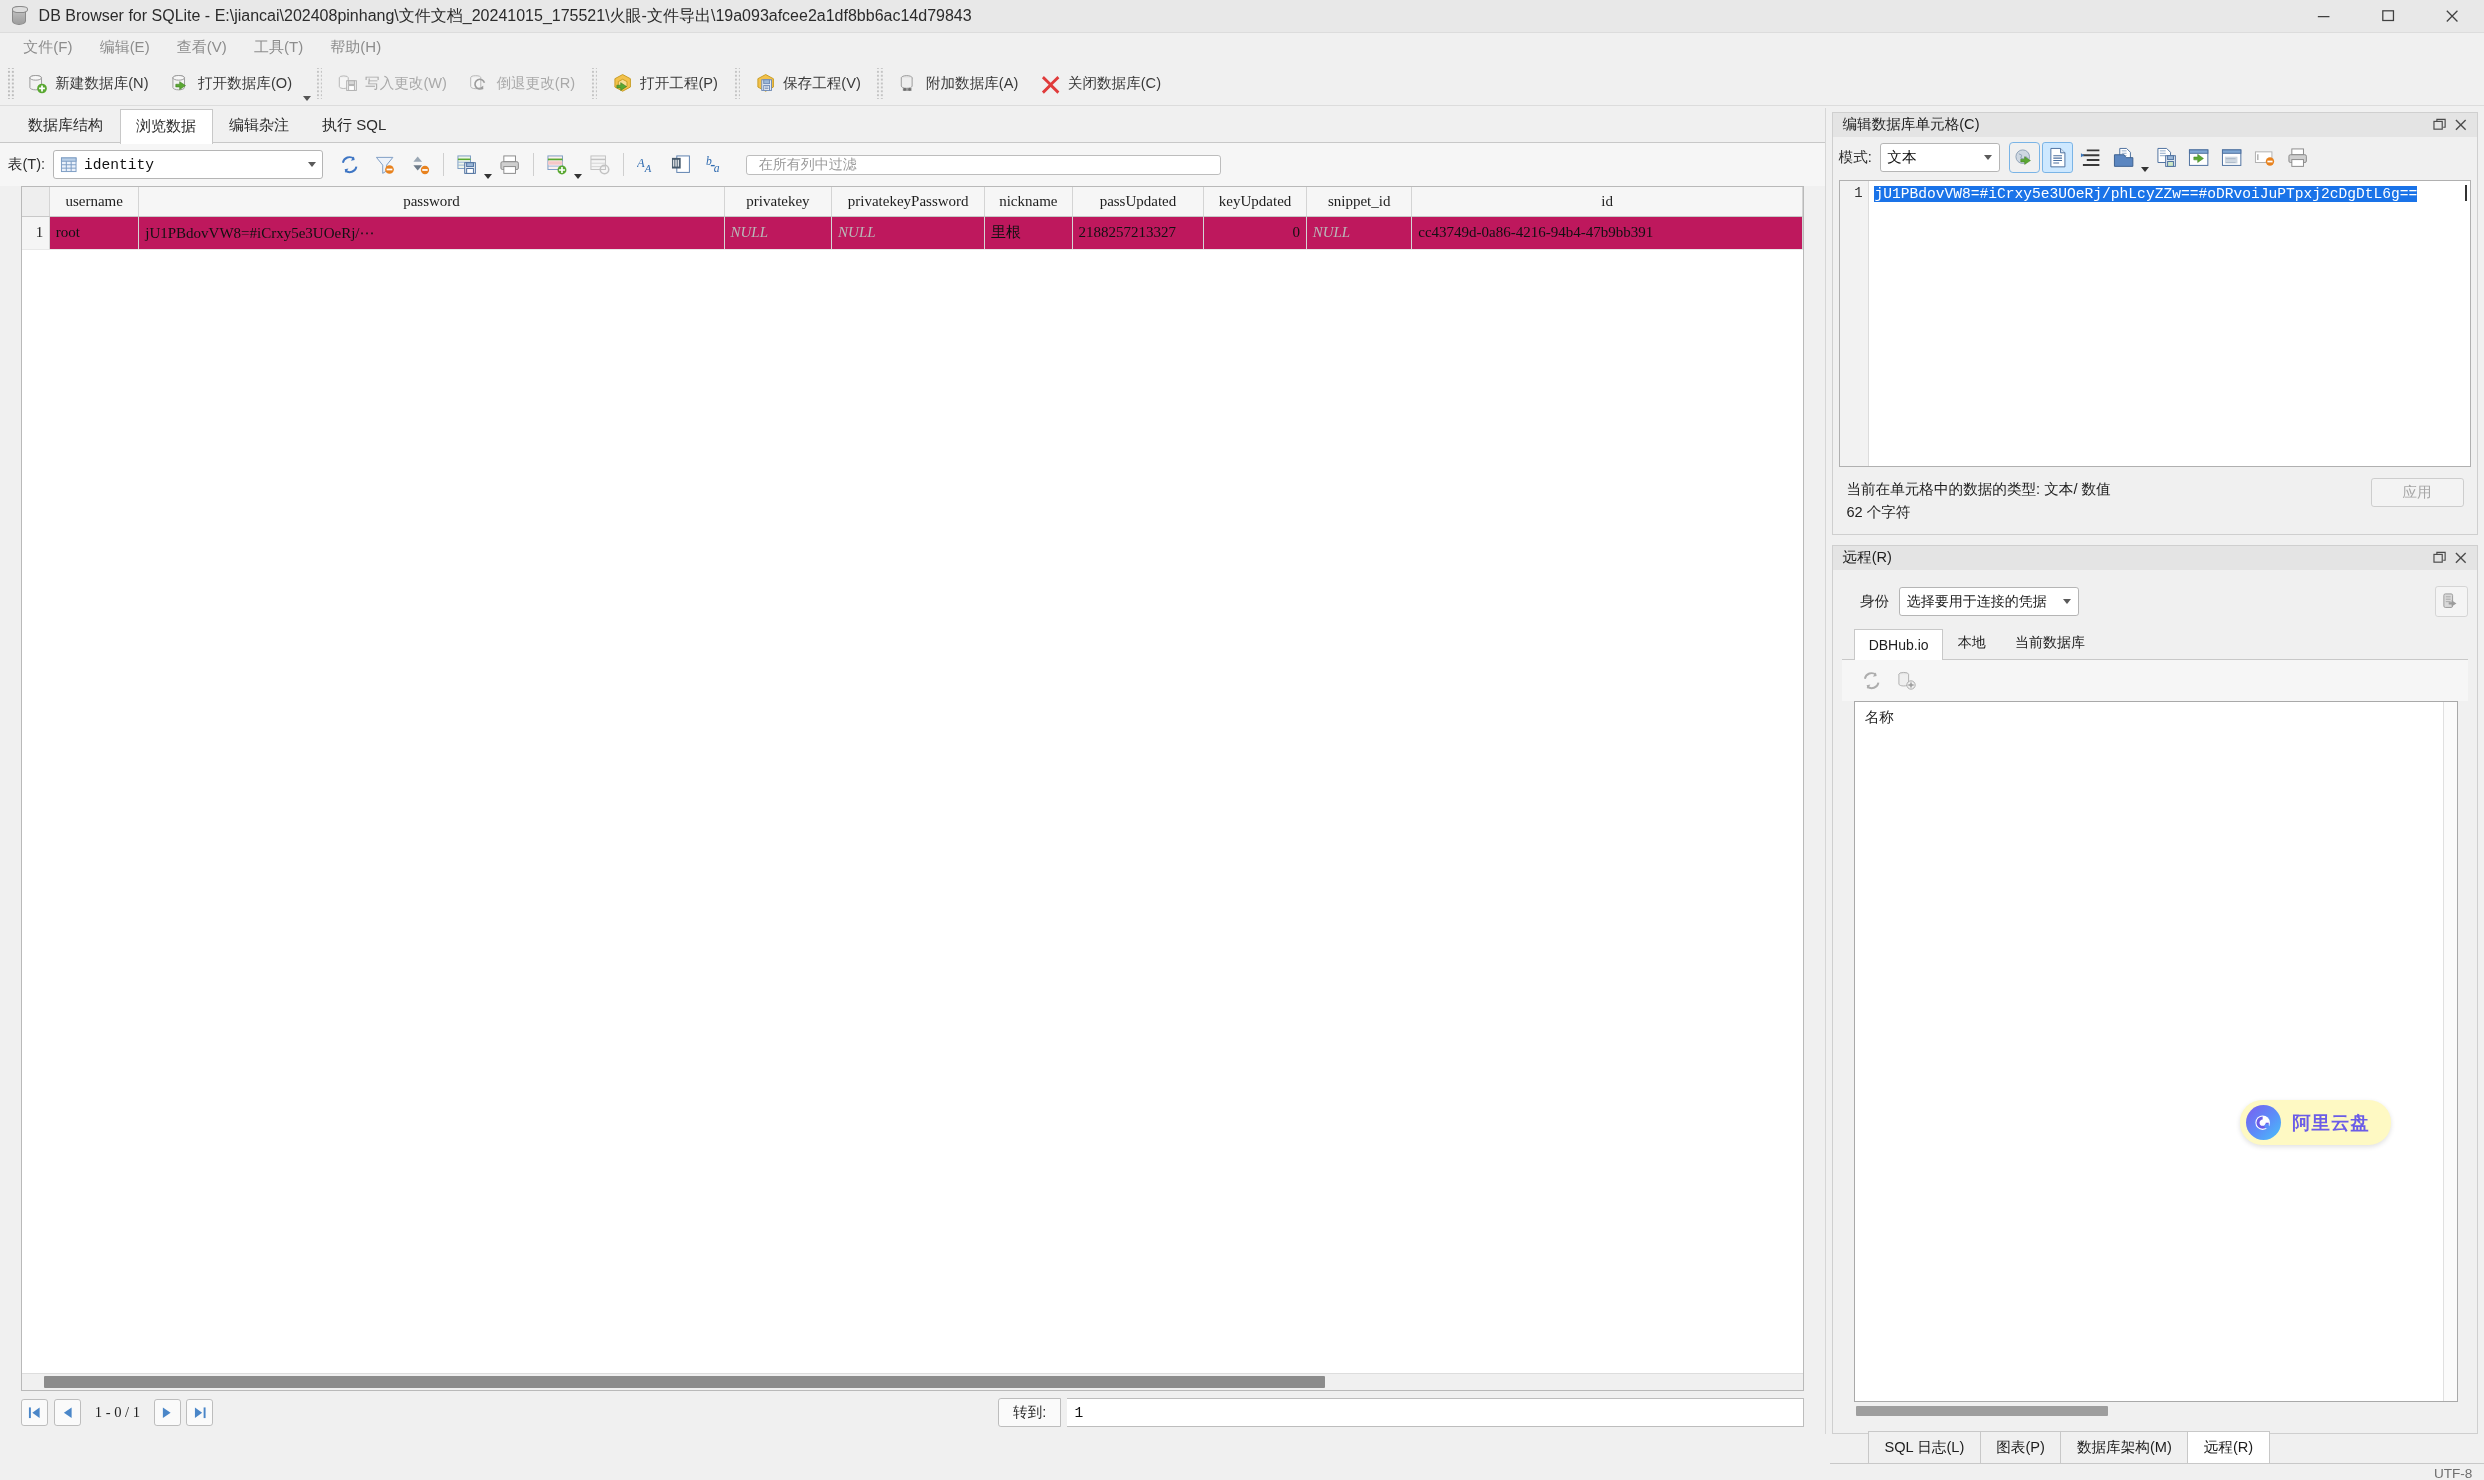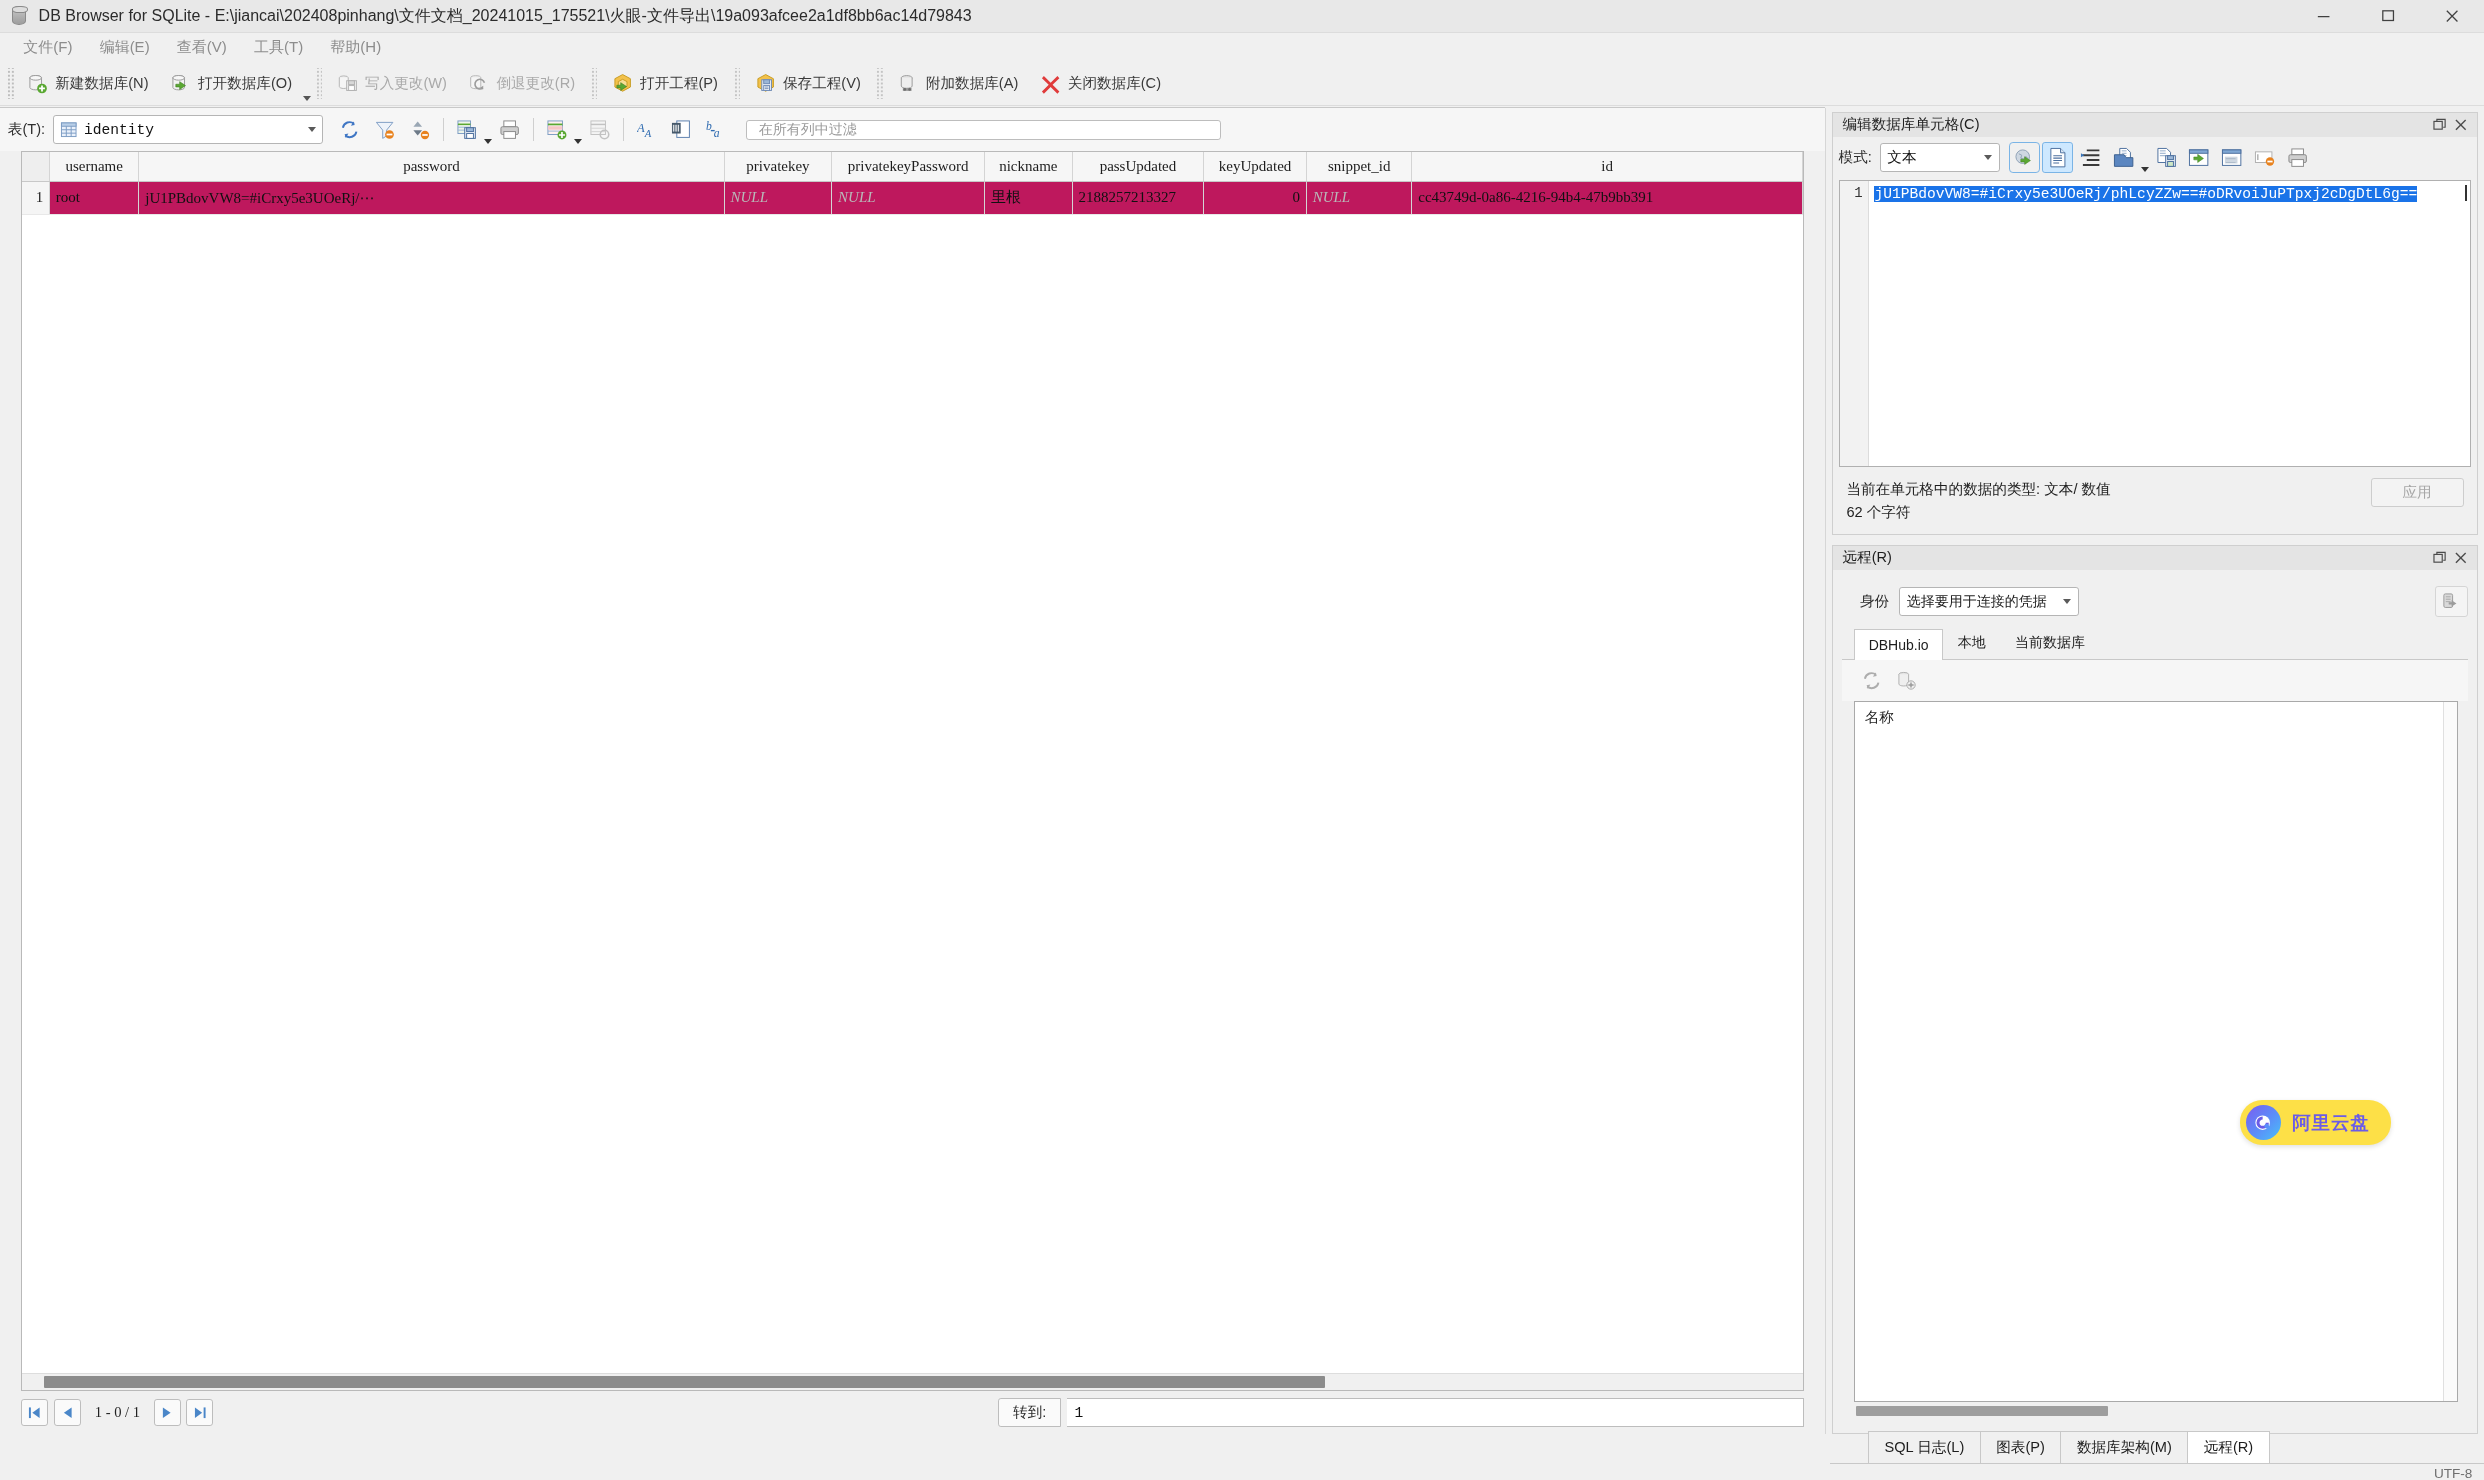--- a/index.html
+++ b/index.html
@@ -263,21 +263,21 @@
     display:flex; flex-direction:column; position:relative; overflow:hidden;
   }
   #rm-list .col-hdr { padding: 5.8px 9.7px; font-size: 14.6px; color:#1d1d1d; font-family:"Liberation Serif", serif;}
   #rm-vscroll { position:absolute; right:0; top:0; width: 13.6px; bottom: 0; background:#fbfbfb; border-left:1px solid #e0e0e0;}
   #rm-hscroll { height: 15.5px; background:#f0f0f0; margin: 1.9px 9.7px 5.8px 11.6px; position:relative; }
   #rm-hscroll .thumb { position:absolute; left:1.9px; top:1.9px; height:10.7px; width: 252px; background:#9e9e9e; border-radius:1px;}
 
   
   #aliyun {
     position:absolute; right: 93px; bottom: 336px;
-    height: 45px; padding: 0 21.3px 0 5.8px; background:#fde047;
+    height: 45px; padding: 0 21.3px 0 5.8px; background:#fef9c3;
     border-radius: 22px; display:flex; align-items:center; gap: 11.6px;
     box-shadow: 0 1.9px 5.8px rgba(0,0,0,.12);
   }
   #aliyun .logo {
     width: 35px; height: 35px; border-radius: 50%;
     background: linear-gradient(135deg,#7b5cf0 0%, #5b8ff9 55%, #49c0f8 100%);
     display:flex; align-items:center; justify-content:center;
   }
   #aliyun .label { font-size: 18.4px; font-weight: bold; color:#6b5ce7; white-space:nowrap; letter-spacing:1px;}
 
@@ -419,20 +419,26 @@
       <path d="M4 3l7 7 7-7 2 2.4-7 6.8 7 6.8-2 2.4-7-7-7 7-2-2.4 7-6.8-7-6.8z" fill="#e03b3b"></path>
     </svg>
     <span>关闭数据库(C)</span>
   </div>
 </div>
 
 <div id="main">
 
   <div id="left-pane">
 
+    <div id="tabs">
+      <div class="tab">数据库结构</div>
+      <div class="tab active">浏览数据</div>
+      <div class="tab">编辑杂注</div>
+      <div class="tab">执行 SQL</div>
+    </div>
     <div id="tabs-underline"></div>
 
     <div id="browse-bar">
       <div class="lbl">表(T):</div>
       <div id="table-combo">
         <svg class="ico" style="width:17.5px;height:17.5px" viewBox="0 0 18 18">
           <rect x="1.5" y="2" width="15" height="14" fill="#eaf1fb" stroke="#7d9dc4"></rect>
           <rect x="1.5" y="2" width="15" height="3.4" fill="#b9cfe8" stroke="#7d9dc4"></rect>
           <line x1="6.5" y1="5.4" x2="6.5" y2="16" stroke="#7d9dc4"></line>
           <line x1="11.5" y1="5.4" x2="11.5" y2="16" stroke="#7d9dc4"></line>

